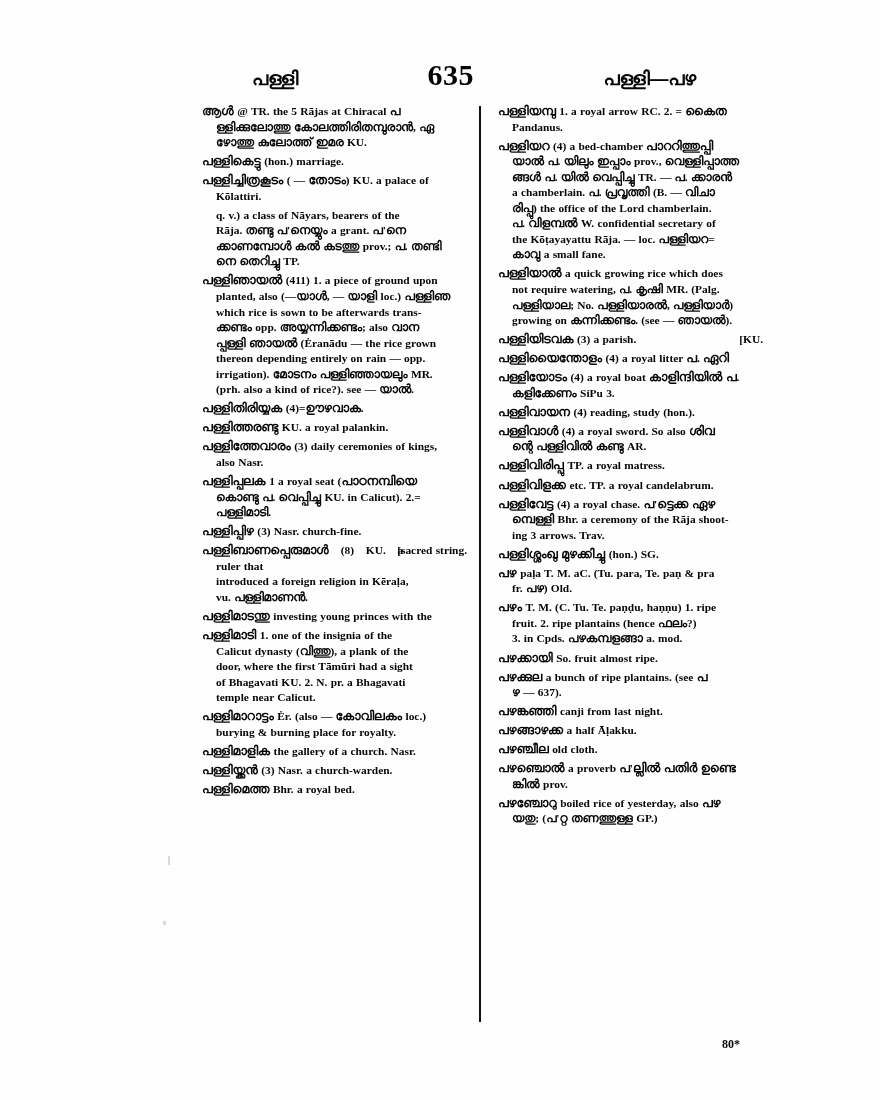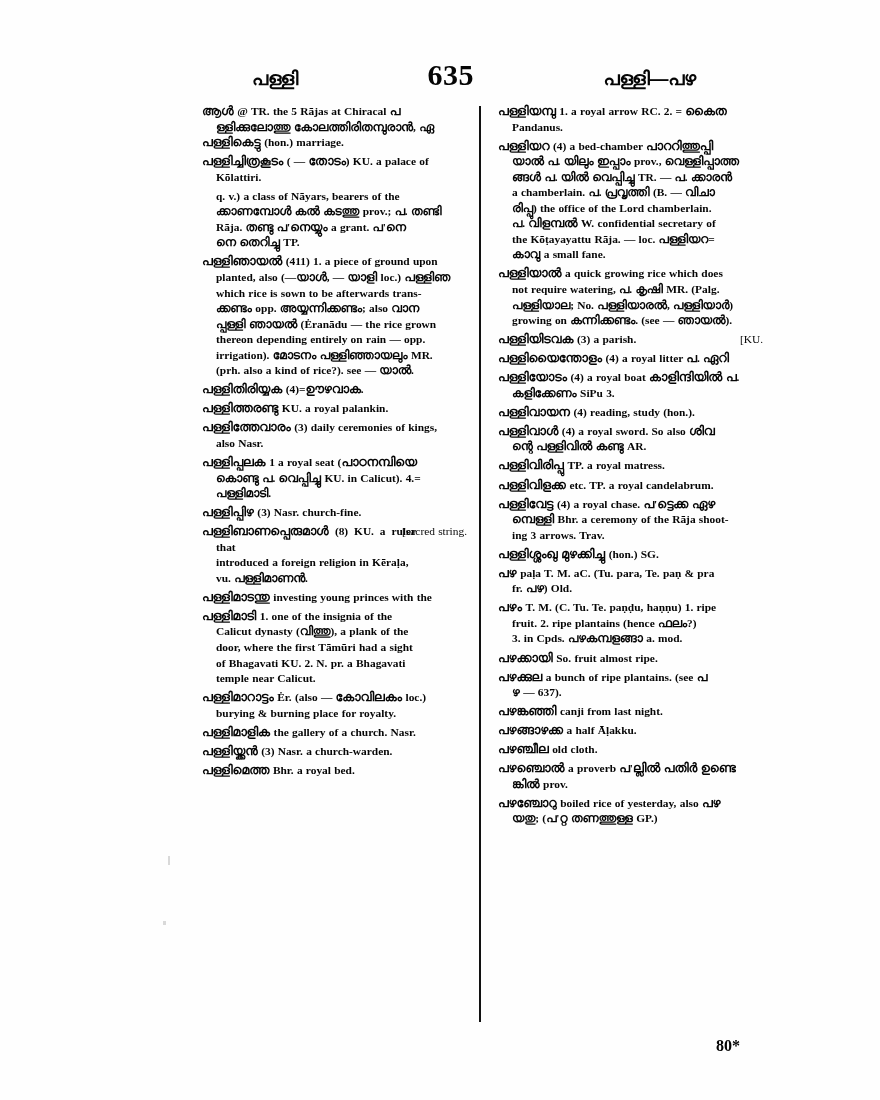--- a/index.html
+++ b/index.html
@@ -106,29 +106,30 @@
   .hw {
     font-family: "Liberation Sans", "DejaVu Sans", sans-serif;
     font-size: 12.6px;
     font-weight: 700;
     letter-spacing: -0.2px;
   }
   .rom { font-weight: 700; }
 
   .bracket-note {
     float: right;
-    font-weight: 400;
+    font-weight: 700;
+    padding-left: 8px;
   }
 
   
   .signature {
     position: absolute;
     right: 140px;
     top: 1037px;
-    font-size: 16px;
+    font-size: 12px;
     font-weight: 700;
     font-family: "Liberation Serif", serif;
   }
 
   
   .speck {
     position: absolute;
     background: #b9b9b9;
     opacity: .55;
   }
@@ -142,41 +143,42 @@
     <span class="rh-left">പള്ളി</span>
     <span class="rh-folio">635</span>
     <span class="rh-right">പള്ളി—പഴ</span>
   </div>
 
   <div class="columns">
     <div class="rule"></div>
     <div class="col col-left" id="col-left">
         <div class="entry nogap"><span class="hw">ആൾ </span><span class="rom">@ TR. the 5 Rājas at Chiracal </span><span class="hw">പ</span></div>
         <div class="entry cont nogap"><span class="ml">ള്ളിക്കുലോത്തു  കോലത്തിരിതമ്പുരാൻ</span><span class="rom">,  </span><span class="ml">ഏ</span></div>
+        <div class="entry cont gap"><span class="ml">ഴോത്തു കുലോത്ത് ഇമര </span><span class="rom">KU.</span></div>
         <div class="entry gap"><span class="hw">പള്ളികെട്ടു </span><span class="rom">(hon.) marriage.</span></div>
         <div class="entry nogap"><span class="hw">പള്ളിച്ചിത്രകൂടം </span><span class="rom">( — </span><span class="hw">തോടം</span><span class="rom">) KU. a palace of</span></div>
         <div class="entry cont gap"><span class="rom">Kōlattiri.</span></div>
         <div class="entry cont nogap"><span class="rom">q. v.) a class of Nāyars, bearers of the</span></div>
+        <div class="entry cont nogap"><span class="rom">Rāja. </span><span class="ml">തണ്ടു പ</span><span class="rom">'</span><span class="ml">നെയ്യും </span><span class="rom">a grant. </span><span class="ml">പ</span><span class="rom">'</span><span class="ml">നെ</span></div>
         <div class="entry cont nogap"><span class="ml">ക്കാണമ്പോൾ കൽ കടത്തു </span><span class="rom">prov.; </span><span class="ml">പ</span><span class="rom">. </span><span class="ml">തണ്ടി</span></div>
-        <div class="entry cont nogap"><span class="rom">Rāja. </span><span class="ml">തണ്ടു പ</span><span class="rom">'</span><span class="ml">നെയ്യും </span><span class="rom">a grant. </span><span class="ml">പ</span><span class="rom">'</span><span class="ml">നെ</span></div>
         <div class="entry cont gap"><span class="ml">നെ തെറിച്ചു </span><span class="rom">TP.</span></div>
         <div class="entry nogap"><span class="hw">പള്ളിഞായൽ </span><span class="rom">(411) 1. a piece of ground upon</span></div>
         <div class="entry cont nogap"><span class="rom">planted, also (—</span><span class="ml">യാൾ</span><span class="rom">, — </span><span class="ml">യാളി </span><span class="rom">loc.) </span><span class="ml">പള്ളിഞ</span></div>
         <div class="entry cont nogap"><span class="rom">which rice is sown to be afterwards trans-</span></div>
         <div class="entry cont nogap"><span class="ml">ക്കണ്ടം </span><span class="rom">opp. </span><span class="ml">അയ്യന്നിക്കണ്ടം</span><span class="rom">; also </span><span class="ml">വാന</span></div>
         <div class="entry cont nogap"><span class="ml">പ്പള്ളി ഞായൽ </span><span class="rom">(Ėranādu — the rice grown</span></div>
         <div class="entry cont nogap"><span class="rom">thereon depending entirely on rain — opp.</span></div>
         <div class="entry cont nogap"><span class="rom">irrigation). </span><span class="ml">മോടനം പള്ളിഞ്ഞായലും </span><span class="rom">MR.</span></div>
         <div class="entry cont gap"><span class="rom">(prh. also a kind of rice?). see — </span><span class="ml">യാൽ</span><span class="rom">.</span></div>
         <div class="entry gap"><span class="hw">പള്ളിതിരിയ്യക </span><span class="rom">(4)=</span><span class="hw">ഊഴവാക</span><span class="rom">.</span></div>
         <div class="entry gap"><span class="hw">പള്ളിത്തരണ്ടു </span><span class="rom">KU. a royal palankin.</span></div>
         <div class="entry nogap"><span class="hw">പള്ളിത്തേവാരം </span><span class="rom">(3) daily ceremonies of kings,</span></div>
         <div class="entry cont gap"><span class="rom">also Nasr.</span></div>
         <div class="entry nogap"><span class="hw">പള്ളിപ്പലക </span><span class="rom">1  a royal seat (</span><span class="hw">പാഠനമ്പിയെ</span></div>
-        <div class="entry cont nogap"><span class="ml">കൊണ്ടു പ</span><span class="rom">. </span><span class="ml">വെപ്പിച്ചു </span><span class="rom">KU. in Calicut). 4.=</span></div>
+        <div class="entry cont nogap"><span class="ml">കൊണ്ടു പ</span><span class="rom">. </span><span class="ml">വെപ്പിച്ചു </span><span class="rom">KU. in Calicut). 2.=</span></div>
         <div class="entry cont gap"><span class="ml">പള്ളിമാടി</span><span class="rom">.</span></div>
         <div class="entry gap"><span class="hw">പള്ളിപ്പിഴ </span><span class="rom">(3) Nasr. church-fine.</span></div>
         <div class="entry nogap"><span class="bracket-note">[sacred string.</span><span class="hw">പള്ളിബാണപ്പെരുമാൾ </span><span class="rom">(8) KU. a ruler that</span></div>
         <div class="entry cont nogap"><span class="rom">introduced a foreign religion in Kēraḷa,</span></div>
         <div class="entry cont gap"><span class="rom">vu. </span><span class="ml">പള്ളിമാണൻ</span><span class="rom">.</span></div>
         <div class="entry gap"><span class="hw">പള്ളിമാടന്തു </span><span class="rom">investing young princes with the</span></div>
         <div class="entry nogap"><span class="hw">പള്ളിമാടി </span><span class="rom">1. one of the insignia of the</span></div>
         <div class="entry cont nogap"><span class="rom">Calicut dynasty (</span><span class="ml">വിത്തു</span><span class="rom">), a plank of the</span></div>
         <div class="entry cont nogap"><span class="rom">door, where the first Tāmūri had a sight</span></div>
         <div class="entry cont nogap"><span class="rom">of Bhagavati KU. 2. N. pr. a Bhagavati</span></div>

